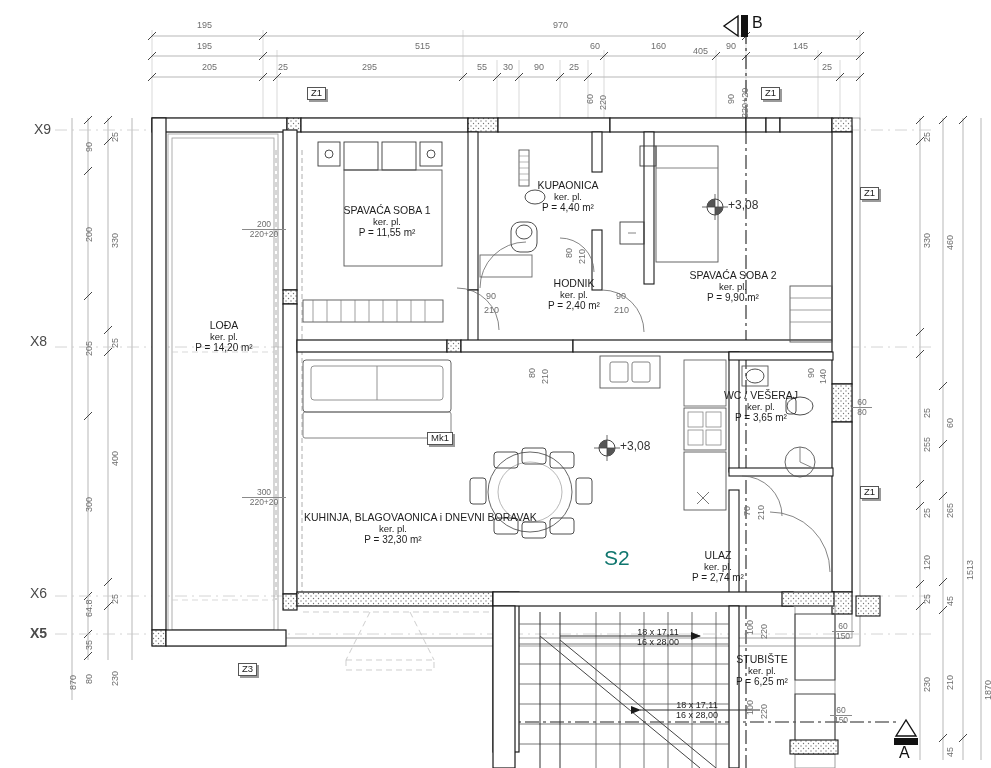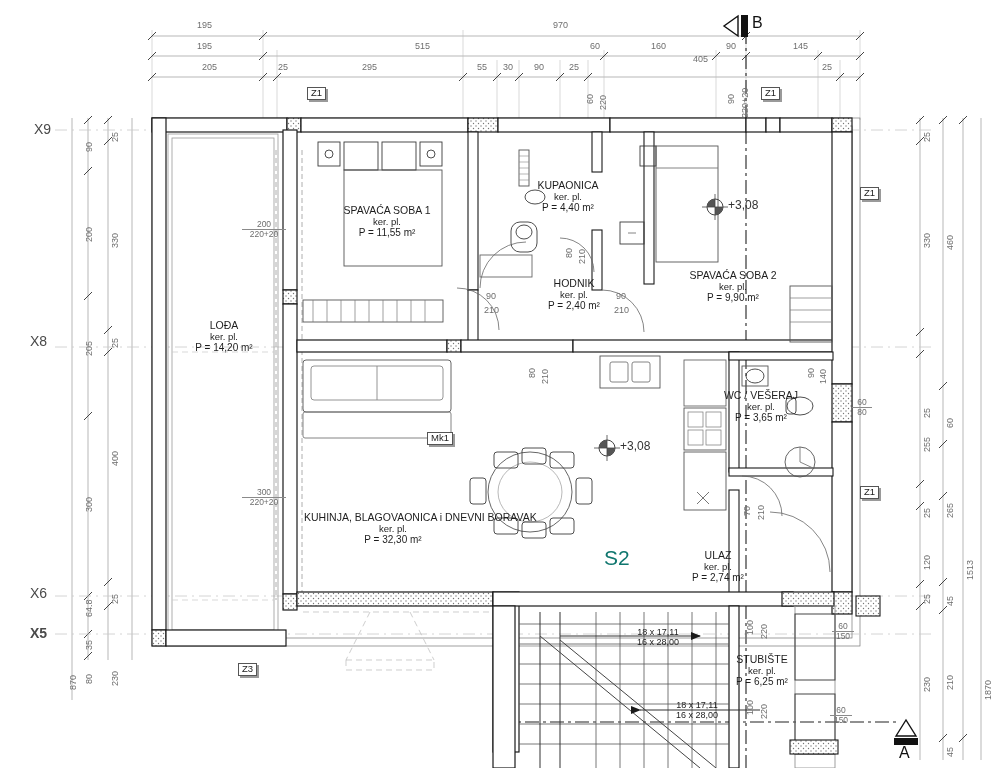--- a/index.html
+++ b/index.html
@@ -434,21 +434,21 @@
 <div class="lbl dim" style="left:726px;top:41px;">90</div>
 <div class="lbl dim" style="left:793px;top:41px;">145</div>
 
 <div class="lbl dim" style="left:202px;top:62px;">205</div>
 <div class="lbl dim" style="left:278px;top:62px;">25</div>
 <div class="lbl dim" style="left:362px;top:62px;">295</div>
 <div class="lbl dim" style="left:477px;top:62px;">55</div>
 <div class="lbl dim" style="left:503px;top:62px;">30</div>
 <div class="lbl dim" style="left:534px;top:62px;">90</div>
 <div class="lbl dim" style="left:569px;top:62px;">25</div>
-<div class="lbl dim" style="left:693px;top:54px;">405</div>
+<div class="lbl dim" style="left:693px;top:46px;">405</div>
 <div class="lbl dim" style="left:822px;top:62px;">25</div>
 
 <div class="lbl dimv" style="left:585px;top:104px;transform:rotate(-90deg);">60</div>
 <div class="lbl dimv" style="left:598px;top:110px;transform:rotate(-90deg);">220</div>
 <div class="lbl dimv" style="left:726px;top:104px;transform:rotate(-90deg);">90</div>
 <div class="lbl dimv" style="left:740px;top:118px;transform:rotate(-90deg);">220+20</div>
 
 <div class="lbl dimv" style="left:84px;top:152px;transform:rotate(-90deg);">90</div>
 <div class="lbl dimv" style="left:84px;top:242px;transform:rotate(-90deg);">200</div>
 <div class="lbl dimv" style="left:84px;top:356px;transform:rotate(-90deg);">205</div>

